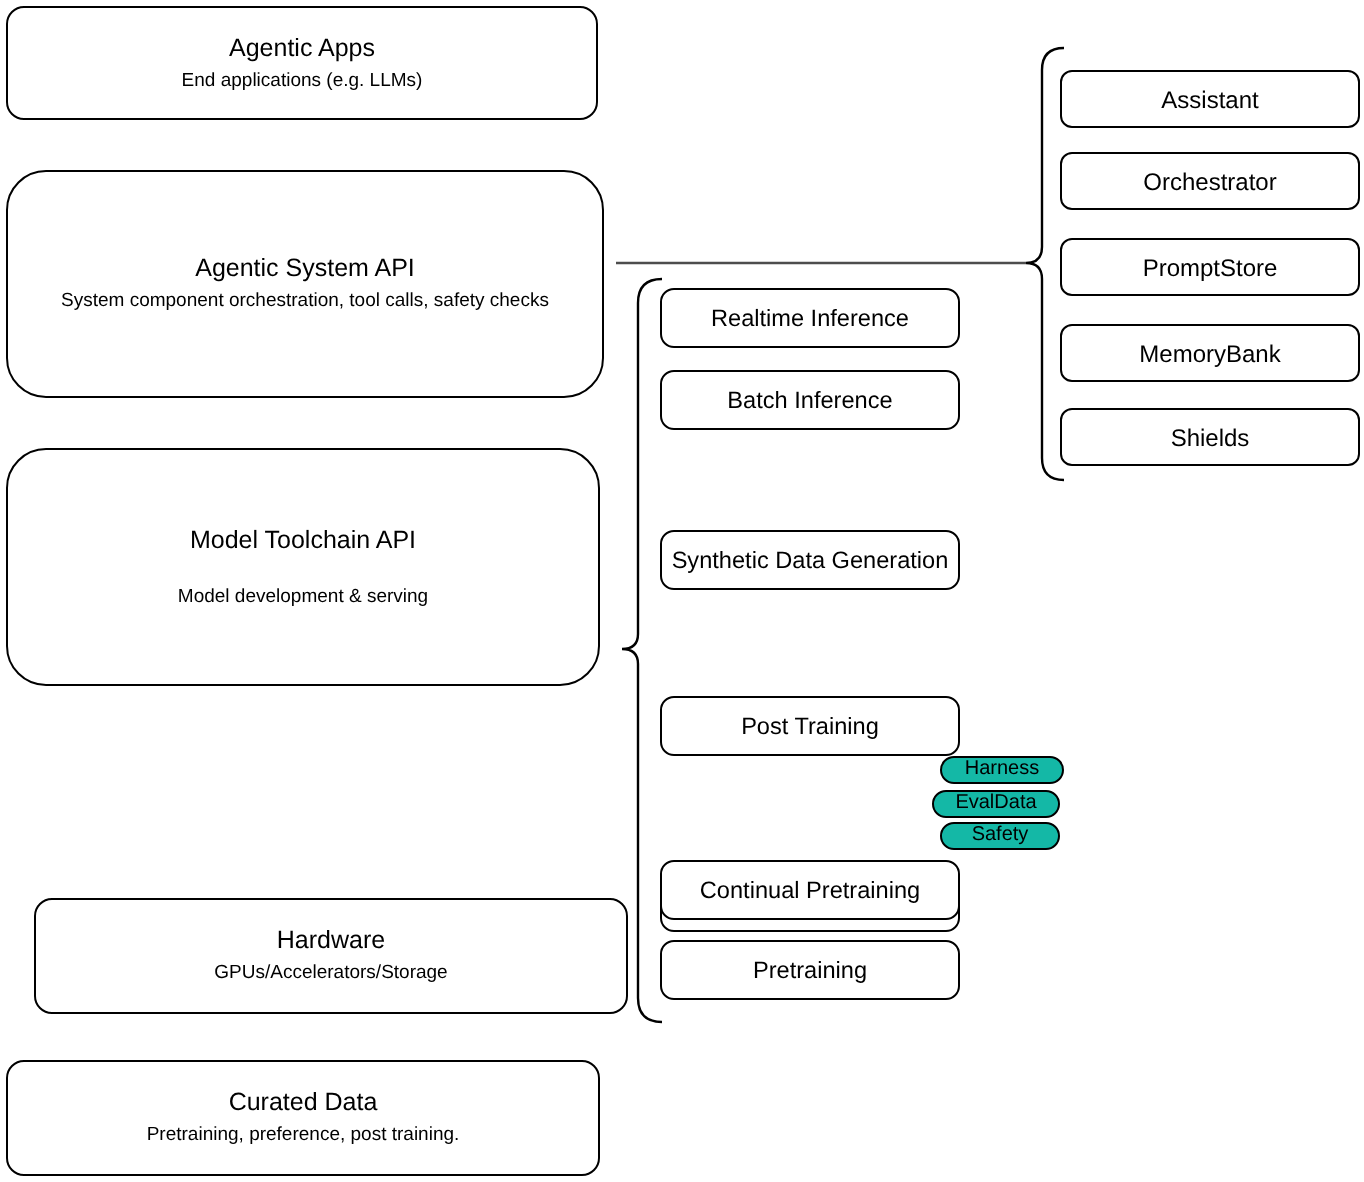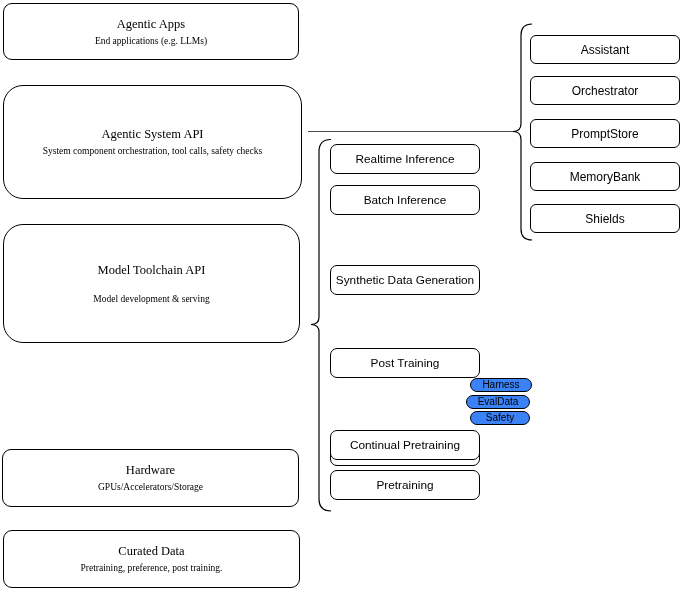--- a/index.html
+++ b/index.html
@@ -21,41 +21,41 @@
     position: absolute;
     box-sizing: border-box;
     border: 1.4px solid #000;
     background: #ffffff;
     display: flex;
     flex-direction: column;
     align-items: center;
     justify-content: center;
     text-align: center;
   }
-  .lbox { border-radius: 9px; font-family: Liberation Serif, serif; }
+  .lbox { border-radius: 9px; }
   .lbox.big { border-radius: 20px; }
   .ltitle { font-size: 12.5px; line-height: 15px; white-space: nowrap; }
   .lsub { font-size: 9.5px; line-height: 12px; margin-top: 3px; white-space: nowrap; }
   .mbox {
     left: 330px; width: 150px; height: 30px;
     border-radius: 7px;
     font-size: 11.8px;
     white-space: nowrap;
   }
   .rbox {
     left: 530px; width: 150px; height: 29px;
     border-radius: 6px;
     font-size: 12px;
     white-space: nowrap;
   }
   .pill {
     position: absolute;
     box-sizing: border-box;
     border: 1.2px solid #000;
-    background: #3b82f6;
+    background: #14b8a6;
     border-radius: 8px;
     height: 14px;
     display: flex;
     align-items: center;
     justify-content: center;
     font-size: 10px;
     line-height: 12px;
     white-space: nowrap;
     z-index: 3;
   }
@@ -80,21 +80,21 @@
     <div class="ltitle">Agentic System API</div>
     <div class="lsub">System component orchestration, tool calls, safety checks</div>
   </div>
 
   <div class="node lbox big" style="left:3px; top:224px; width:297px; height:119px;gap:12px;">
     <div class="ltitle">Model Toolchain API</div>
     <div class="lsub">Model development &amp; serving</div>
   </div>
 
 
-  <div class="node lbox" style="left:2px; top:449px; width:297px; height:58px;">
+  <div class="node lbox" style="left:17px; top:449px; width:297px; height:58px;">
     <div class="ltitle">Hardware</div>
     <div class="lsub">GPUs/Accelerators/Storage</div>
   </div>
 
   <div class="node lbox" style="left:3px; top:530px; width:297px; height:58px;">
     <div class="ltitle">Curated Data</div>
     <div class="lsub">Pretraining, preference, post training.</div>
   </div>
 
   <div class="node mbox" style="top:144px;">Realtime Inference</div>

